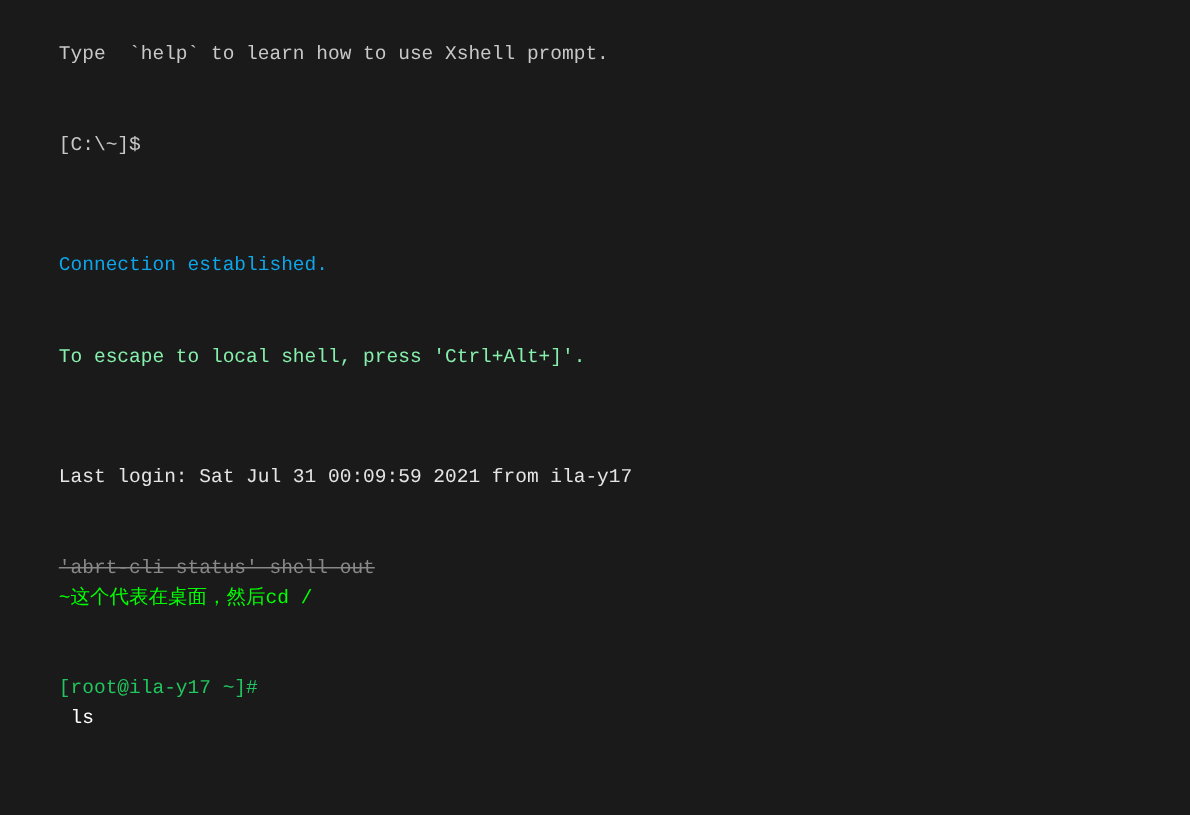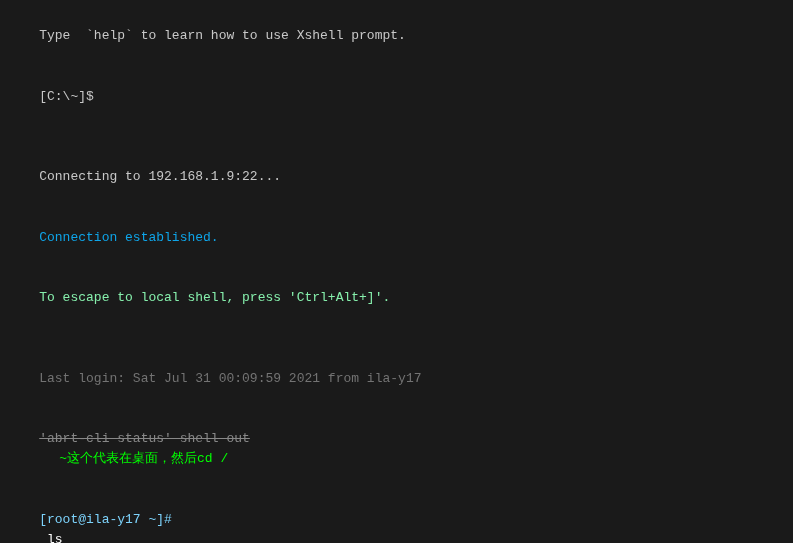--- a/index.html
+++ b/index.html
@@ -16,49 +16,46 @@
       width: 100%;
       height: 100%;
       background: #1a1a1a;
       padding: 6px 8px;
       overflow: hidden;
     }
     .line {
       line-height: 1.55;
       white-space: pre;
     }
-    .prompt-root { color: #7dd3fc; }
+    .prompt-root { color: #22c55e; }
   </style>
 </head>
 <body>
 
 <div class="terminal">
 
   <div class="line">
     <span style="color:#c8c8c8;margin-top:18px;">Type  `help` to learn how to use Xshell prompt.</span>
   </div>
   <div class="line">
     <span style="color:#c8c8c8;">[C:\~]$</span>
   </div>
   <div class="line">&nbsp;</div>
   <div class="line">
-    <span style="color:#c8c8c8;">Connecting to 192.168.1.9:22...</span>
-  </div>
-  <div class="line">
     <span style="color:#0ea5e9;">Connection established.</span>
   </div>
   <div class="line">
     <span style="color:#86efac;">To escape to local shell, press 'Ctrl+Alt+]'.</span>
   </div>
   <div class="line">&nbsp;</div>
   <div class="line">
-    <span style="color:#737373;">Last login: Sat Jul 31 00:09:59 2021 from ila-y17</span>
+    <span style="color:#e5e5e5;">Last login: Sat Jul 31 00:09:59 2021 from ila-y17</span>
   </div>
   <div class="line">
     <span style="color:#888888;text-decoration:line-through;">'abrt-cli status' shell out</span>
-    <span style="color:#00ff00; margin-left: 20px;">~这个代表在桌面，然后cd /</span>
+    <span style="color:#00ff00; ">~这个代表在桌面，然后cd /</span>
   </div>
   <div class="line">
     <span class="prompt-root">[root@ila-y17 ~]#</span>
     <span style="color:#ffffff;"> ls</span>
   </div>
 
 </div>
 
 </body></html>

